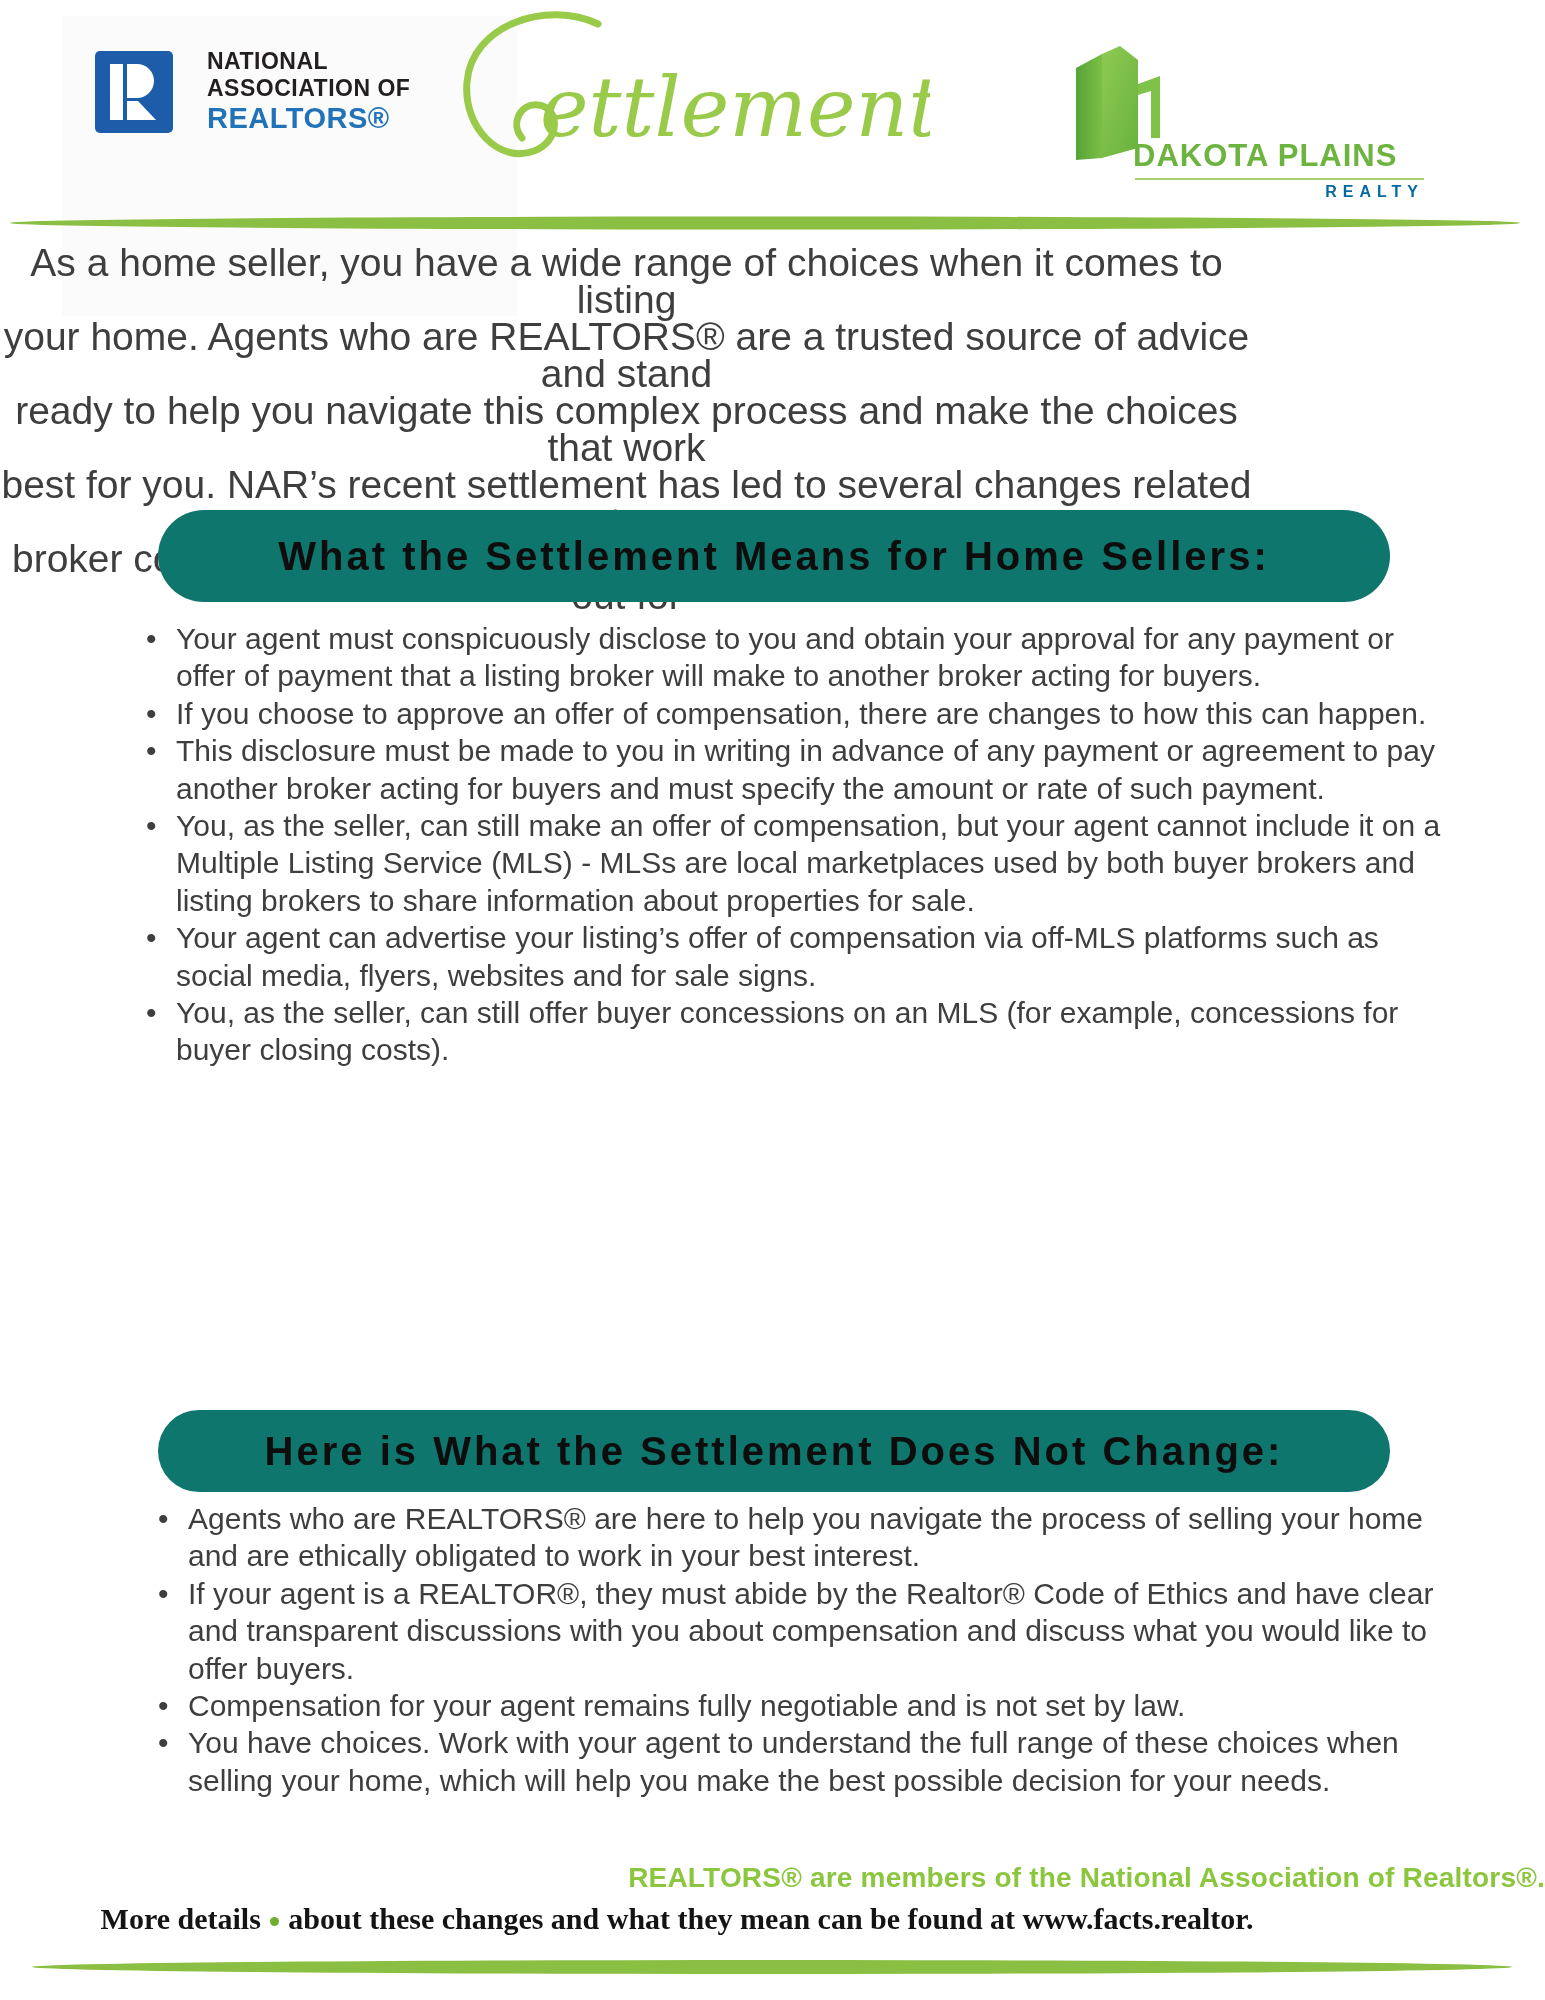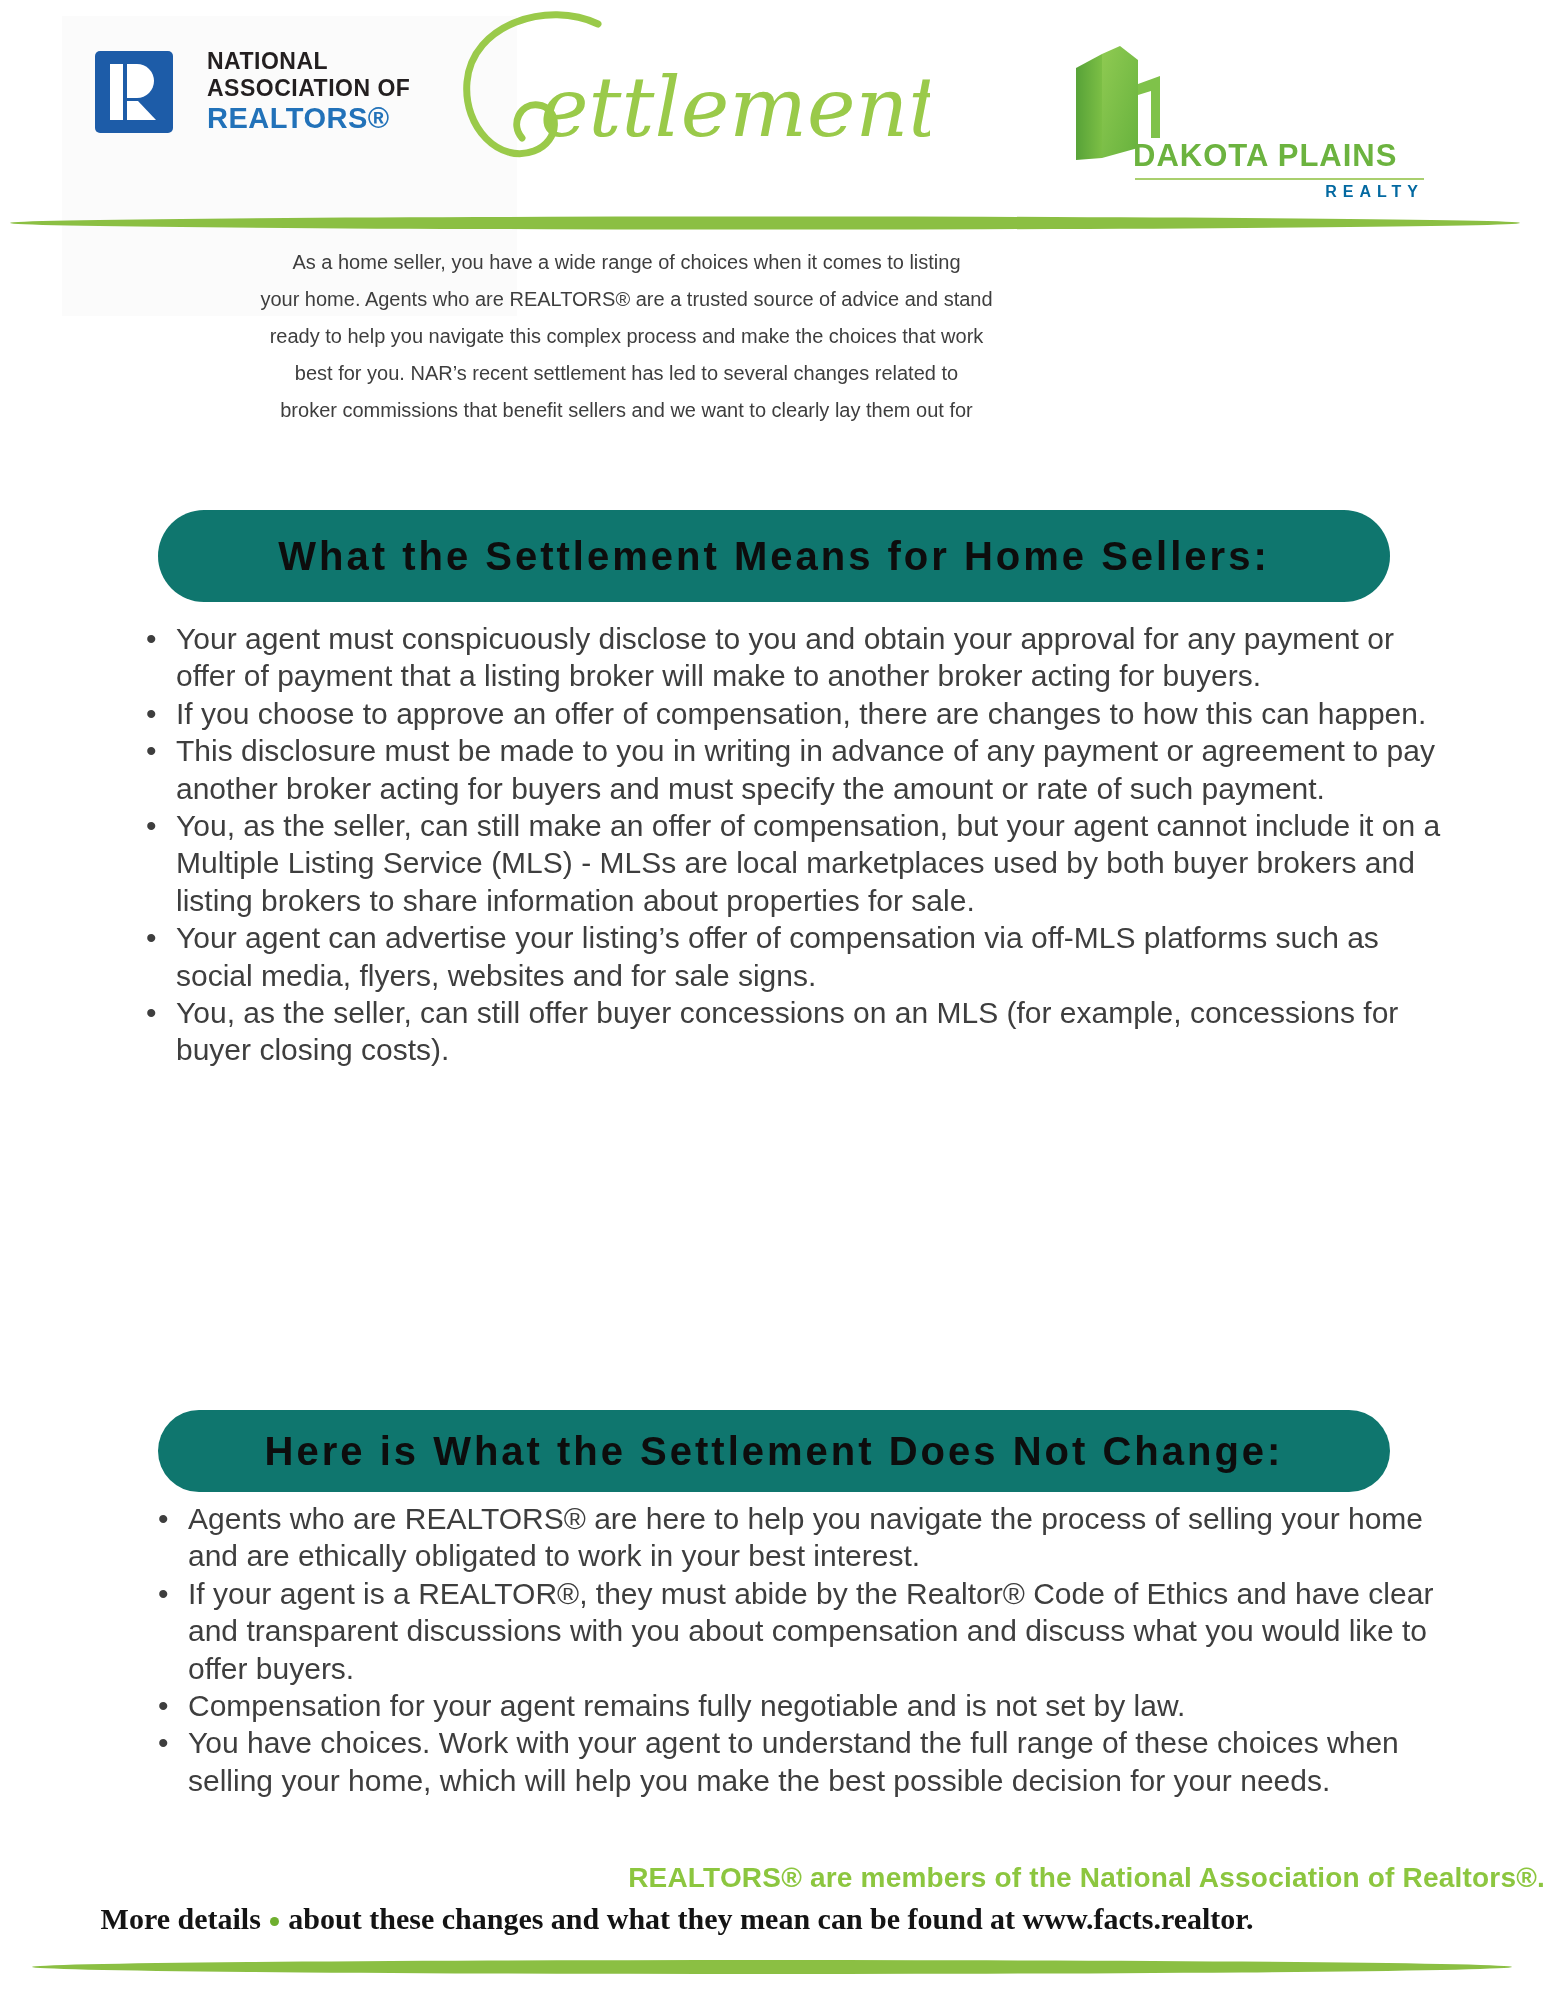--- a/index.html
+++ b/index.html
@@ -16,21 +16,21 @@
   .script-wrap{position:absolute;left:440px;top:6px;width:490px;height:172px;}
   .dakota{position:absolute;left:1076px;top:46px;width:352px;height:130px;}
   .dakota-icon{position:absolute;left:0;top:0;}
   .dakota-name{position:absolute;left:57px;top:92px;font-weight:700;font-size:31px;letter-spacing:1px;color:#6cb33f;white-space:nowrap;}
   .dakota-rule{position:absolute;left:59px;right:4px;top:132px;height:2px;background:#a9cf6e;}
   .dakota-sub{position:absolute;right:4px;top:137px;font-weight:700;font-size:16px;letter-spacing:6px;color:#0369a1;}
   .divider{position:absolute;left:0;width:1545px;height:22px;}
   .divider.top{top:212px;}
   .divider.bottom{top:1956px;}
   
-  .intro{position:absolute;left:0;top:244px;width:1253px;text-align:center;font-size:20px;line-height:37px;color:#3e3e3e;}
+  .intro{position:absolute;left:0;top:244px;width:1253px;text-align:center;font-size:39px;line-height:37px;color:#3e3e3e;}
   
   .pill{position:absolute;left:158px;width:1232px;background:#0f766e;border-radius:48px;
         display:flex;align-items:center;justify-content:center;}
   .pill1{top:510px;height:92px;}
   .pill2{top:1410px;height:82px;}
   .pill span{font-weight:700;font-size:40px;letter-spacing:3px;color:#0d0d0d;white-space:nowrap;}
   
   .blist{position:absolute;left:140px;width:1304px;margin:0;padding:0;list-style:none;
          font-size:30px;line-height:37.4px;color:#3e3e3e;}
   .blist.one{top:620px;}

